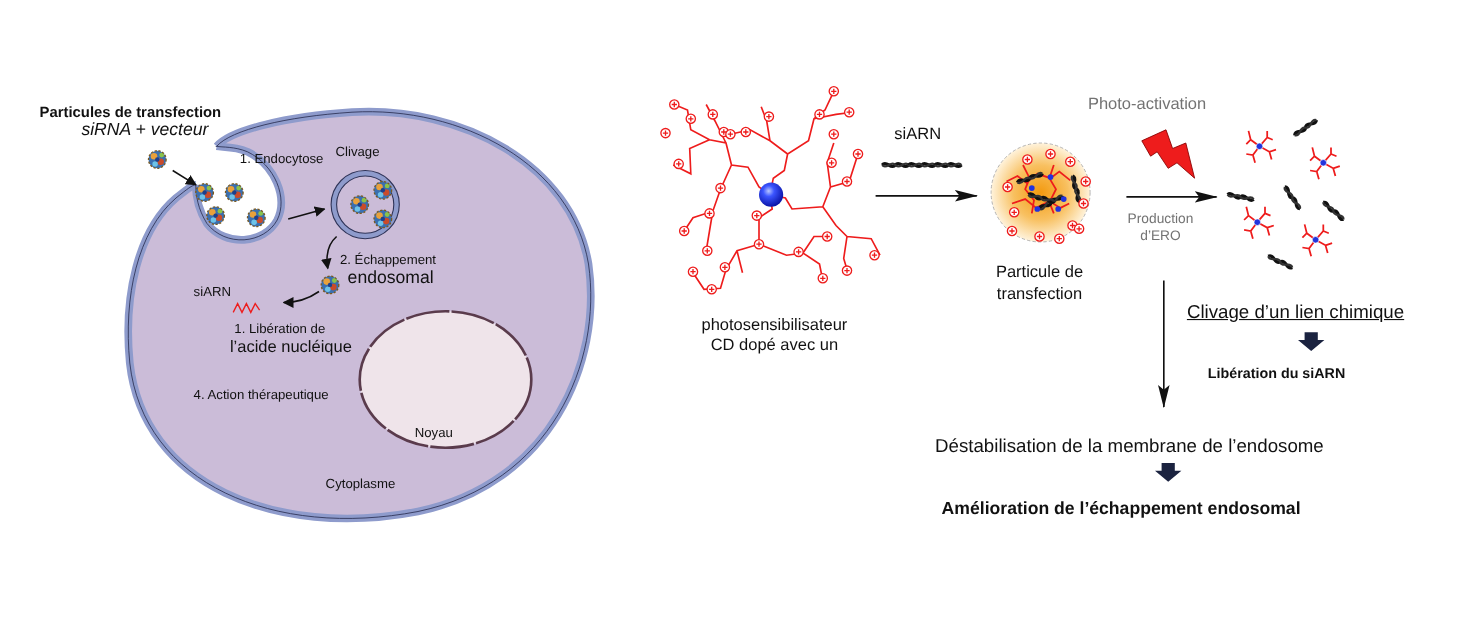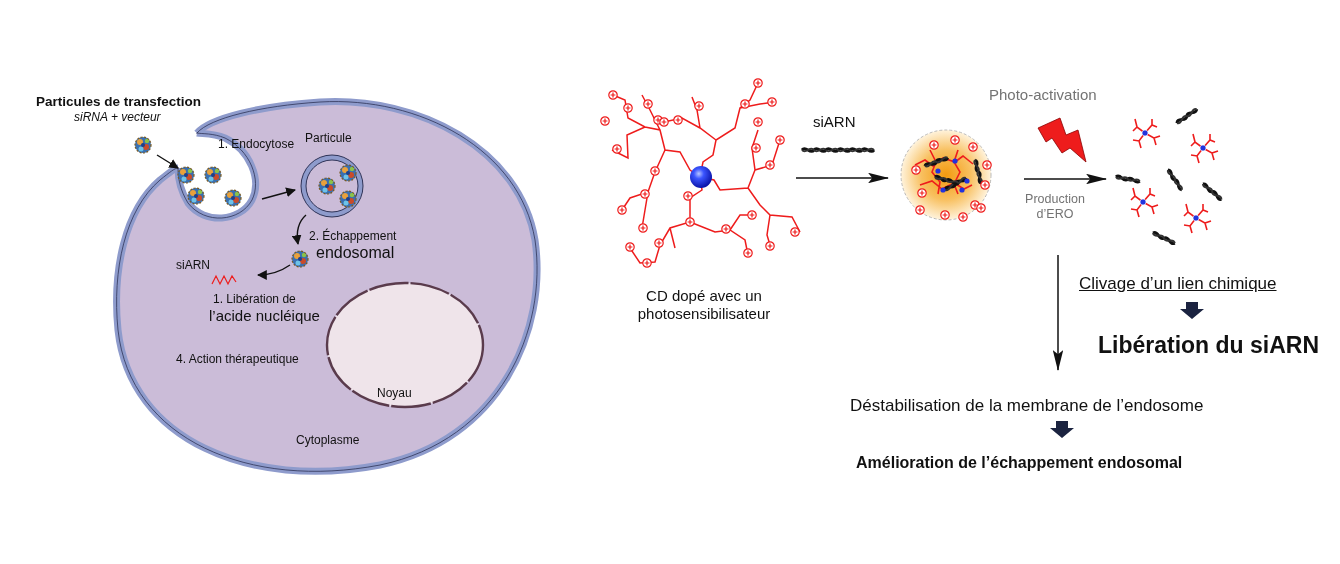--- a/index.html
+++ b/index.html
@@ -177,40 +177,44 @@
     </g>
 
     <line x1="1058" y1="255" x2="1058" y2="370" stroke="#111" stroke-width="1.5" marker-end="url(#arrowHeadBig)"></line>
 
     <path d="M1186,302 h12 v7 h6 l-12,10 l-12,-10 h6 z" fill="#1b2340"></path>
     <path d="M1056,421 h12 v7 h6 l-12,10 l-12,-10 h6 z" fill="#1b2340"></path>
   </svg>
 
   
   <div class="lbl b" style="left:36px;top:94px;font-size:13.5px;">Particules de transfection</div>
-  <div class="lbl i" style="left:74px;top:110px;font-size:12px;">siRNA + vecteur</div>
+  <div class="lbl i" style="left:74px;top:110px;font-size:16px;">siRNA + vecteur</div>
   <div class="lbl" style="left:218px;top:137px;font-size:12px;">1. Endocytose</div>
-  <div class="lbl" style="left:305px;top:131px;font-size:12px;">Particule</div>
+  <div class="lbl" style="left:305px;top:131px;font-size:12px;">Clivage</div>
   <div class="lbl" style="left:309px;top:229px;font-size:12px;">2. Échappement</div>
   <div class="lbl" style="left:316px;top:244px;font-size:16px;">endosomal</div>
   <div class="lbl" style="left:176px;top:258px;font-size:12px;">siARN</div>
   <div class="lbl" style="left:213px;top:292px;font-size:12px;">1. Libération de</div>
   <div class="lbl" style="left:209px;top:307px;font-size:15px;">l’acide nucléique</div>
   <div class="lbl" style="left:176px;top:352px;font-size:12px;">4. Action thérapeutique</div>
   <div class="lbl" style="left:377px;top:386px;font-size:12px;">Noyau</div>
   <div class="lbl" style="left:296px;top:433px;font-size:12px;">Cytoplasme</div>
 
   
   <div class="lbl c" style="left:604px;top:287px;width:200px;font-size:15px;line-height:18px;">
+    <div>photosensibilisateur</div>
     <div>CD dopé avec un</div>
-    <div>photosensibilisateur</div>
   </div>
   <div class="lbl" style="left:813px;top:113px;font-size:15px;">siARN</div>
+  <div class="lbl c" style="left:885px;top:238px;width:120px;font-size:15px;line-height:20px;">
+    <div>Particule de</div>
+    <div>transfection</div>
+  </div>
   <div class="lbl red" style="left:989px;top:86px;font-size:15px;">Photo-activation</div>
   <div class="lbl red c" style="left:1015px;top:192px;width:80px;font-size:12.5px;line-height:15px;">
     <div>Production</div>
     <div>d’ERO</div>
   </div>
   <div class="lbl" style="left:1079px;top:274px;font-size:17px;text-decoration:underline;">Clivage d’un lien chimique</div>
-  <div class="lbl b" style="left:1098px;top:332px;font-size:23px;">Libération du siARN</div>
+  <div class="lbl b" style="left:1098px;top:332px;font-size:13px;">Libération du siARN</div>
   <div class="lbl" style="left:850px;top:396px;font-size:17px;">Déstabilisation de la membrane de l’endosome</div>
   <div class="lbl b" style="left:856px;top:454px;font-size:16px;">Amélioration de l’échappement endosomal</div>
 </div>
 
 </body></html>

